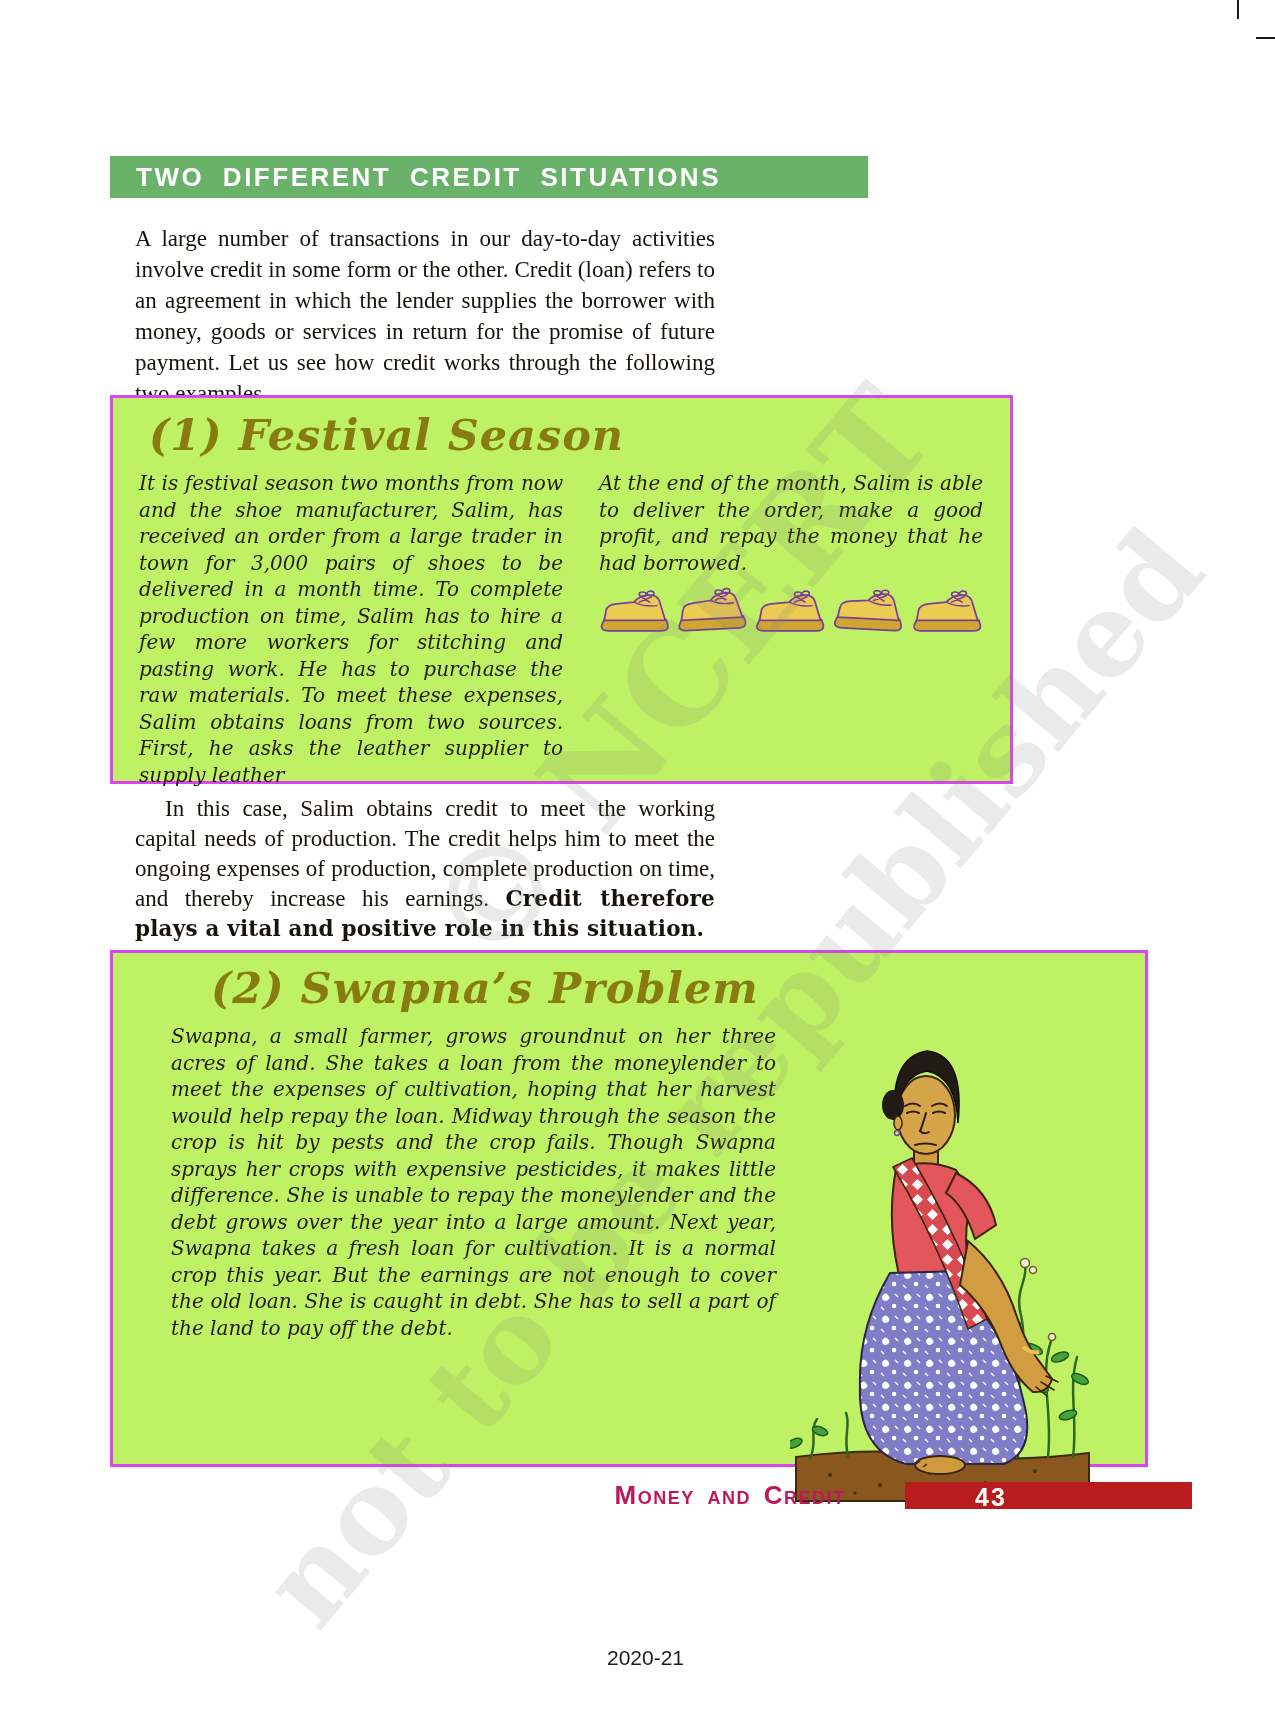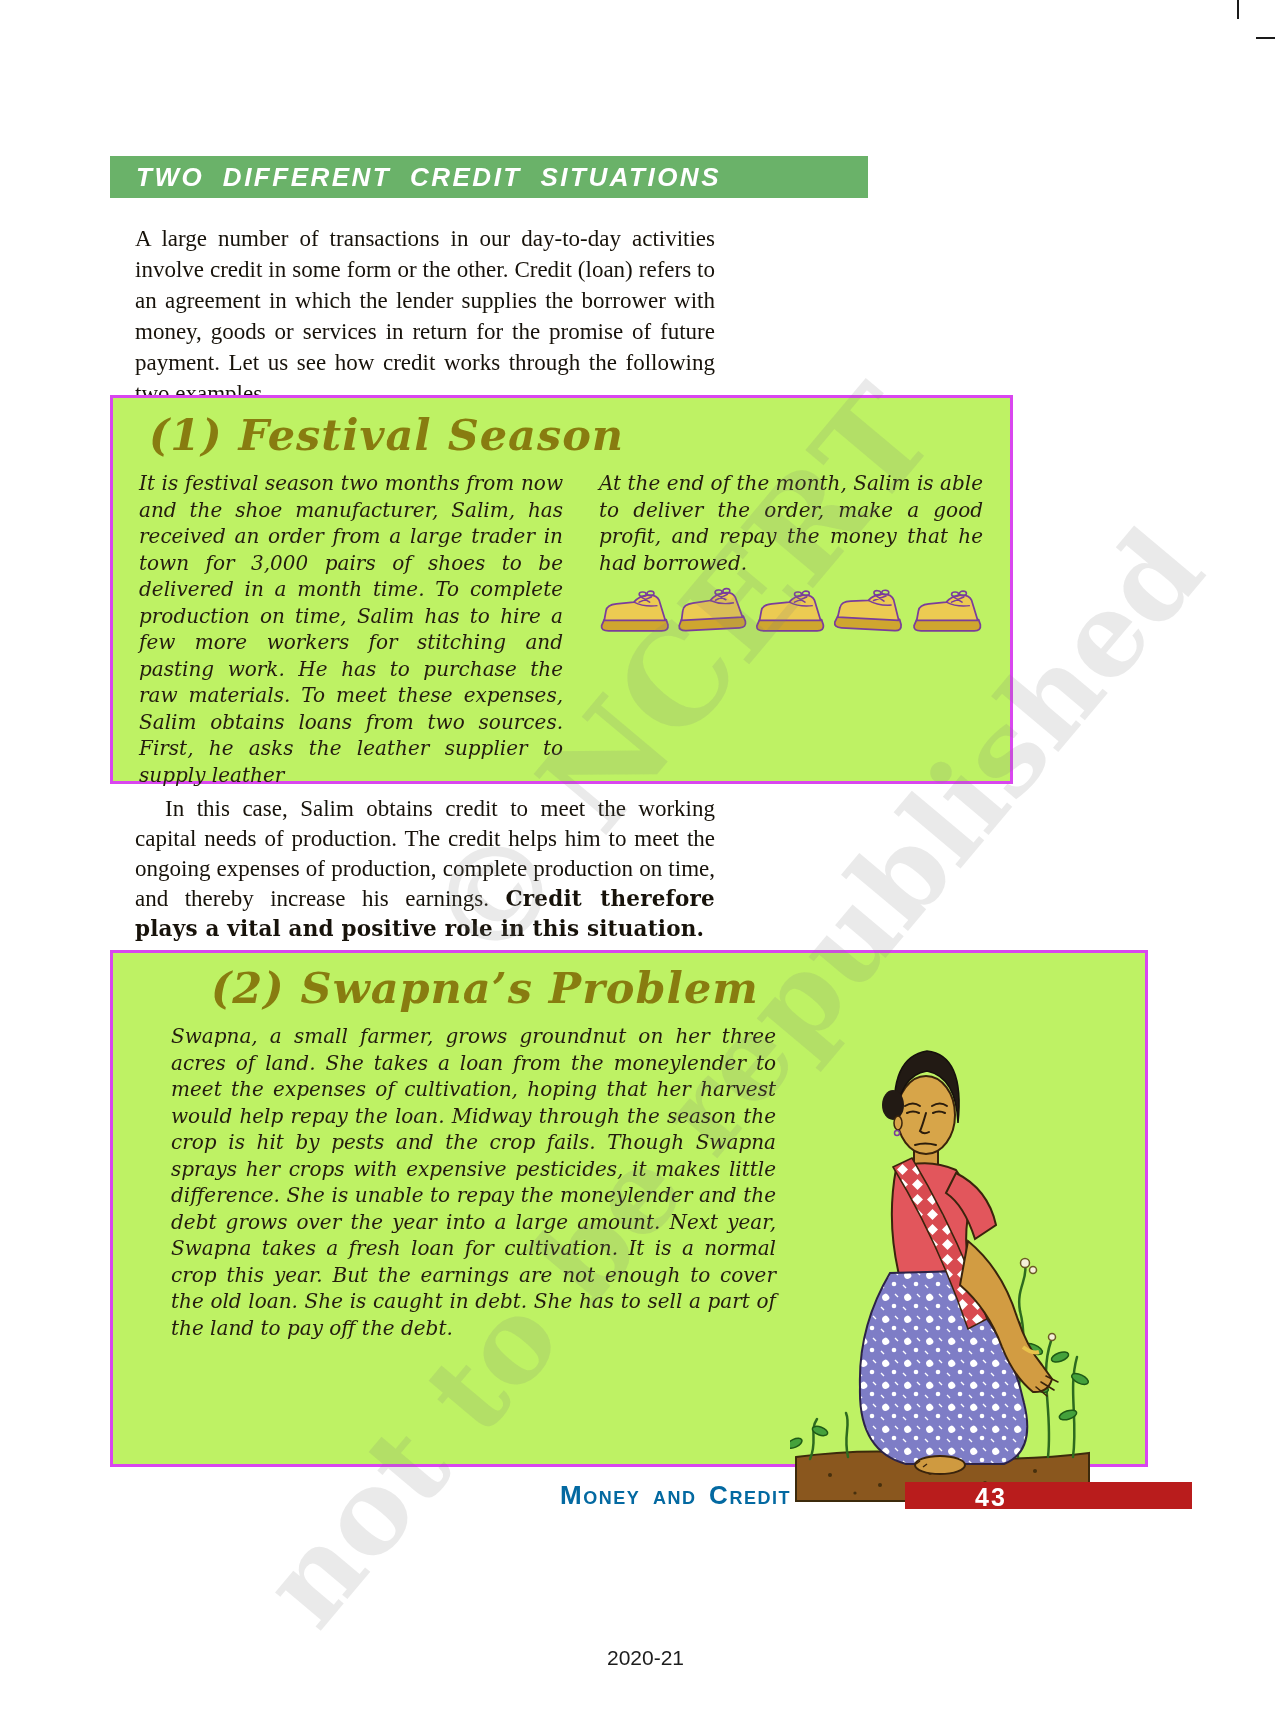--- a/index.html
+++ b/index.html
@@ -8,21 +8,21 @@
     background:#ffffff;overflow:hidden;
     font-family:"Liberation Serif",serif;color:#1c150a;
   }
   
   .crop-v{position:absolute;left:1237px;top:0;width:2px;height:19px;background:#1a1a1a;}
   .crop-h{position:absolute;left:1256px;top:37px;width:19px;height:2px;background:#1a1a1a;}
 
   
   .green-bar{
     position:absolute;left:110px;top:156px;width:758px;height:42px;
-    background:#6ab269;display:flex;align-items:center;font-style:italic;
+    background:#6ab269;display:flex;align-items:center;
   }
   .green-bar span{
     padding-left:26px;color:#ffffff;
     font-family:"Liberation Sans",sans-serif;font-weight:bold;font-size:26px;
     letter-spacing:2.5px;word-spacing:9px;white-space:nowrap;
   }
 
   .intro{
     position:absolute;left:135px;top:200px;width:580px;
     font-size:23px;line-height:31px;text-align:justify;color:#17120a;
@@ -58,23 +58,23 @@
     font-size:23px;line-height:30px;text-align:justify;color:#17120a;
     text-indent:30px;margin:0;
   }
   .mid-para b{font-family:"DejaVu Serif",serif;font-size:21.5px;letter-spacing:.2px;}
 
   .box2-body{overflow:hidden;}
   .farmer{float:right;width:305px;height:478px;margin:4px 0 0 14px;}
 
   
   .footer-chapter{
-    position:absolute;left:560px;top:1482px;width:340px;text-align:left;
+    position:absolute;left:560px;top:1482px;width:340px;text-align:center;
     font-family:"Liberation Sans",sans-serif;font-weight:bold;font-size:26px;
-    font-variant:small-caps;letter-spacing:1.5px;word-spacing:4px;color:#0369a1;
+    font-variant:small-caps;letter-spacing:1.5px;word-spacing:4px;color:#be185d;
     line-height:27px;white-space:nowrap;
   }
   .footer-bar{
     position:absolute;left:905px;top:1482px;width:247px;height:27px;background:#b91c1c;padding-left:40px;
   }
   .footer-bar span{
     position:absolute;left:70px;top:1px;color:#ffffff;
     font-family:"Liberation Sans",sans-serif;font-weight:bold;font-size:25px;letter-spacing:2px;
   }
   .year{

